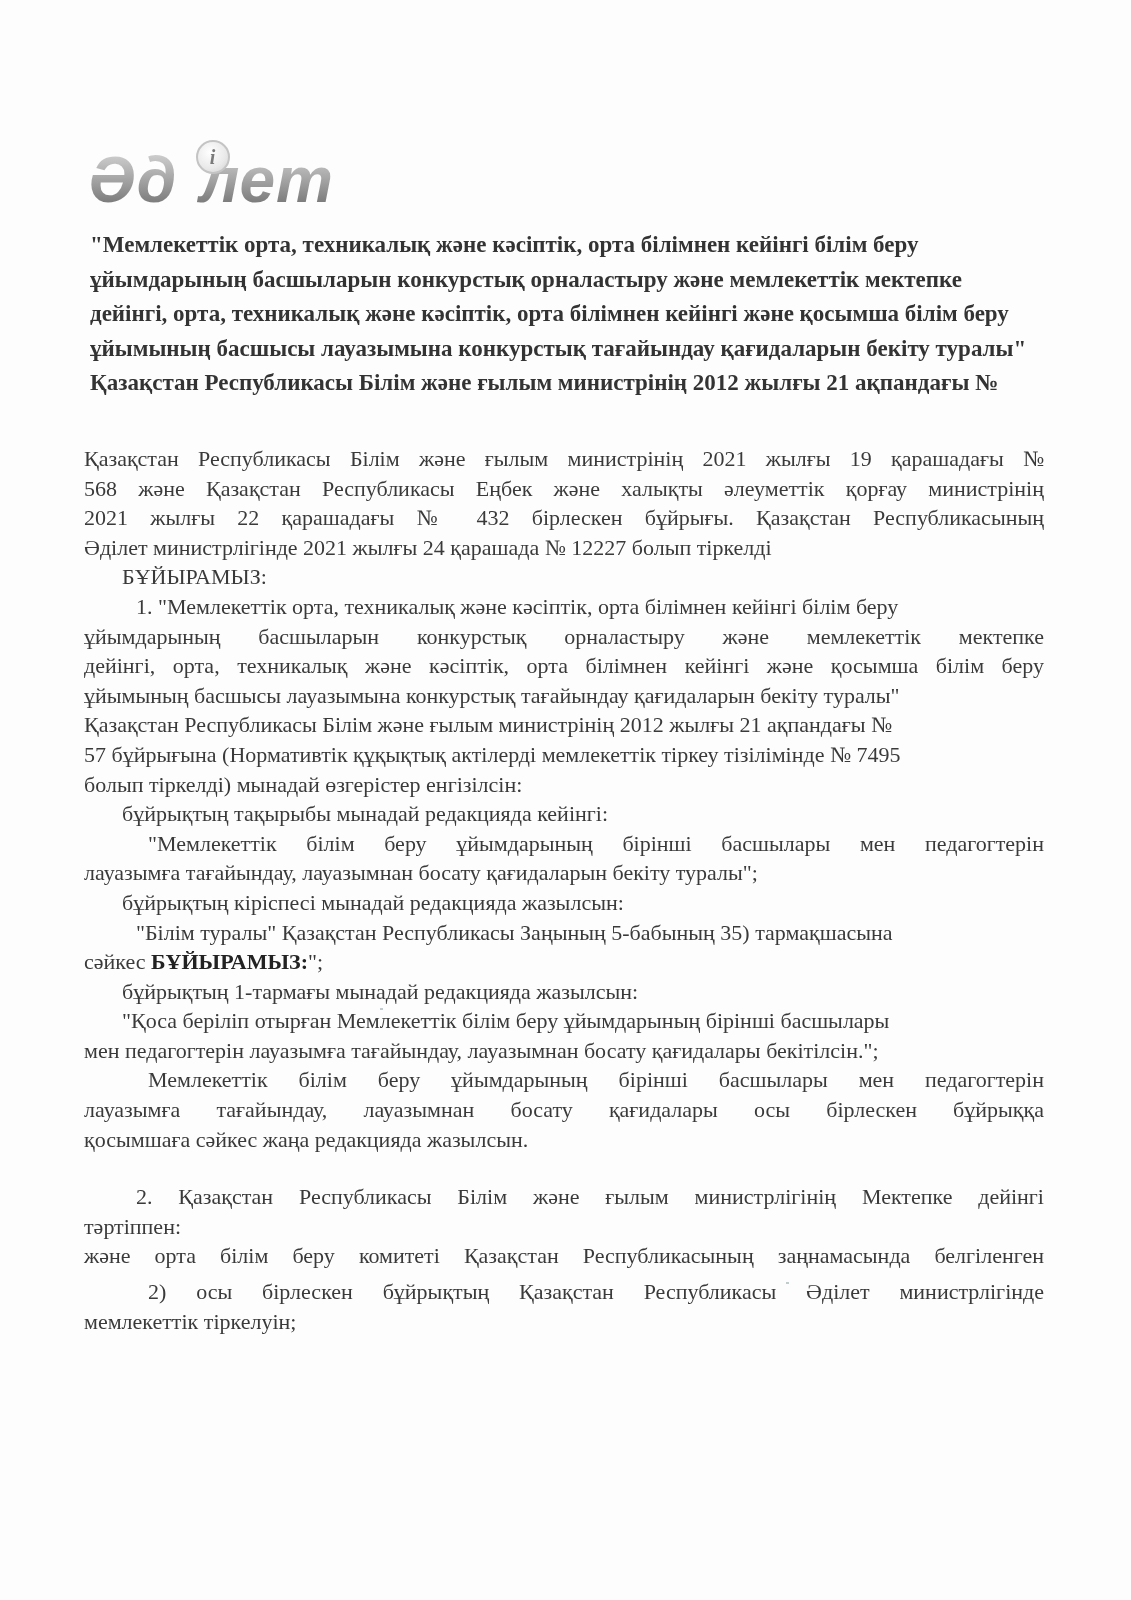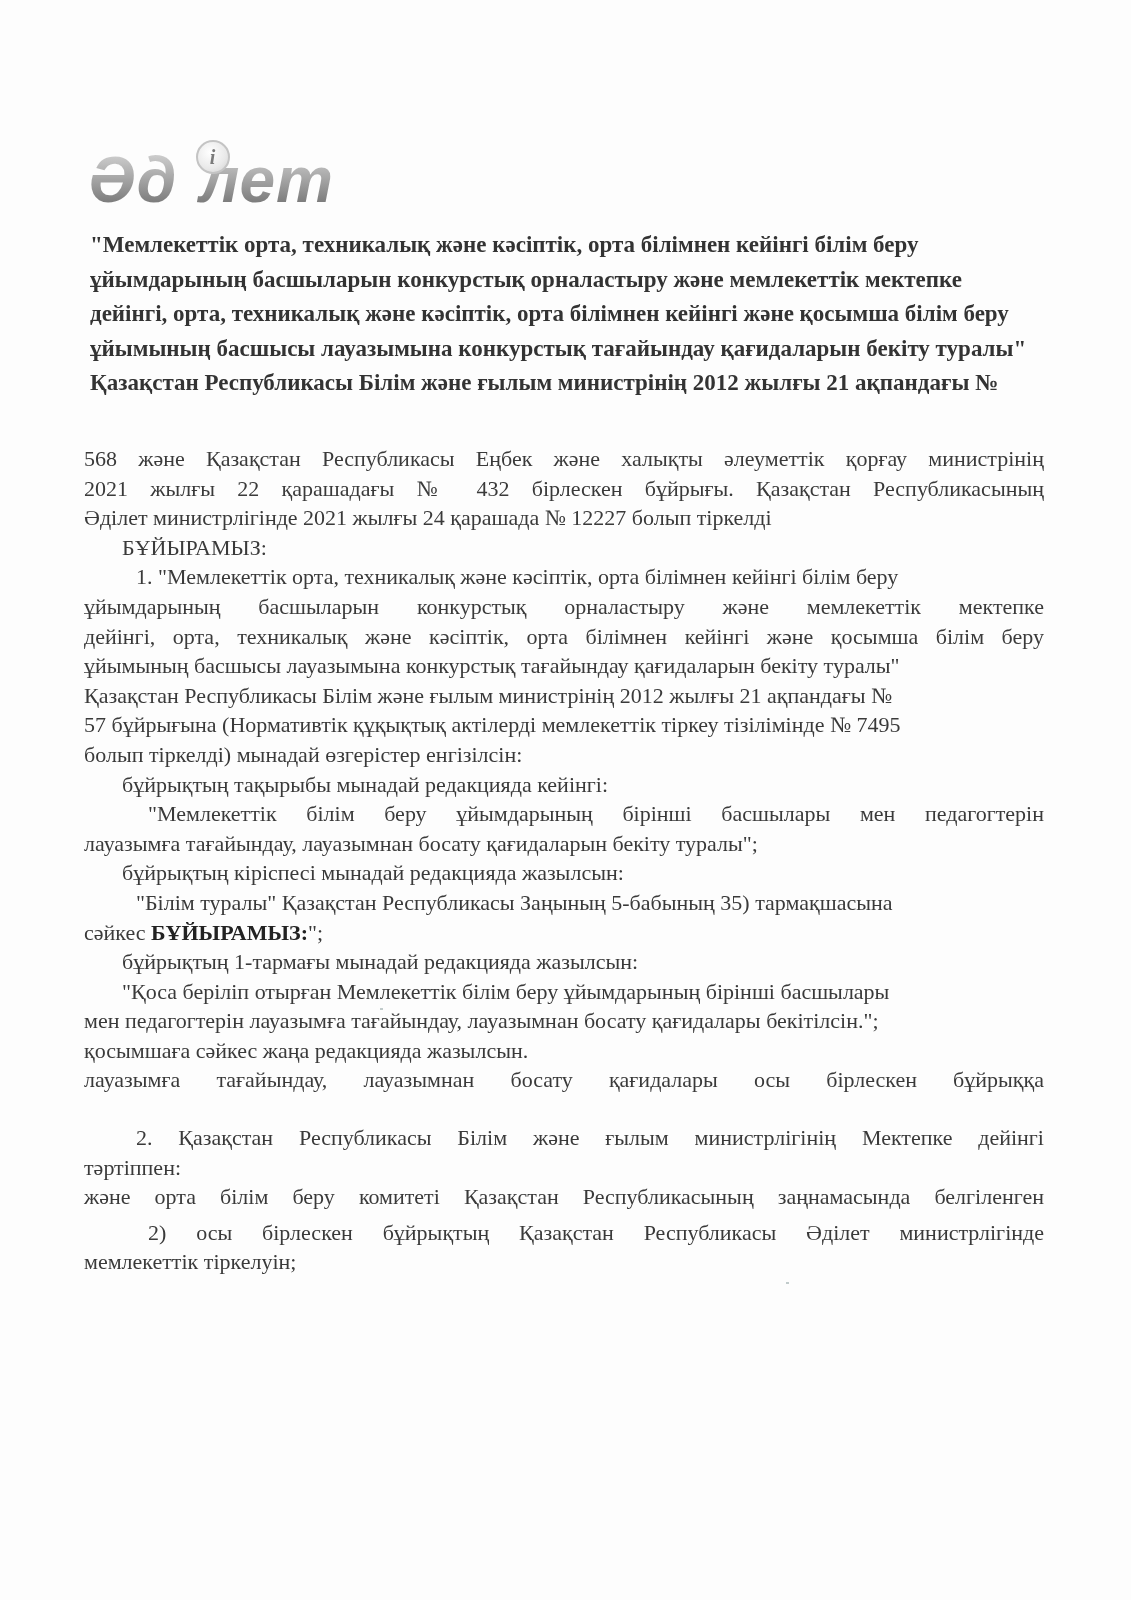--- a/index.html
+++ b/index.html
@@ -115,20 +115,21 @@
     <span class="tline">"Мемлекеттік орта, техникалық және кәсіптік, орта білімнен кейінгі білім беру</span>
     <span class="tline">ұйымдарының басшыларын конкурстық орналастыру және мемлекеттік мектепке</span>
     <span class="tline">дейінгі, орта, техникалық және кәсіптік, орта білімнен кейінгі және қосымша білім беру</span>
     <span class="tline">ұйымының басшысы лауазымына конкурстық тағайындау қағидаларын бекіту туралы"</span>
     <span class="tline">Қазақстан Республикасы Білім және ғылым министрінің 2012 жылғы 21 ақпандағы №</span>
   </h1>
 
   <div class="body">
 
     <p>
+      <span class="line justify">Қазақстан Республикасы Білім және ғылым министрінің 2021 жылғы 19 қарашадағы №</span>
       <span class="line justify">568 және Қазақстан Республикасы Еңбек және халықты әлеуметтік қорғау министрінің</span>
       <span class="line justify">2021 жылғы 22 қарашадағы № 432 бірлескен бұйрығы. Қазақстан Республикасының</span>
       <span class="line">Әділет министрлігінде 2021 жылғы 24 қарашада № 12227 болып тіркелді</span>
     </p>
     <p class="ind1">БҰЙЫРАМЫЗ:</p>
 
     <p>
       <span class="line ind2">1. "Мемлекеттік орта, техникалық және кәсіптік, орта білімнен кейінгі білім беру</span>
       <span class="line justify">ұйымдарының басшыларын конкурстық орналастыру және мемлекеттік мектепке</span>
       <span class="line justify">дейінгі, орта, техникалық және кәсіптік, орта білімнен кейінгі және қосымша білім беру</span>
@@ -150,22 +151,23 @@
       <span class="line"><span>сәйкес </span><b class="strong">БҰЙЫРАМЫЗ:</b><span>";</span></span>
     </p>
 
     <p class="ind1">бұйрықтың 1-тармағы мынадай редакцияда жазылсын:</p>
     <p>
       <span class="line ind1">"Қоса беріліп отырған Мемлекеттік білім беру ұйымдарының бірінші басшылары</span>
       <span class="line">мен педагогтерін лауазымға тағайындау, лауазымнан босату қағидалары бекітілсін.";</span>
     </p>
 
     <p>
+      <span class="line ind3 justify">Мемлекеттік білім беру ұйымдарының бірінші басшылары мен педагогтерін</span>
+      <span class="line justify">лауазымға тағайындау, лауазымнан босату   қағидалары осы бірлескен бұйрыққа</span>
       <span class="line">қосымшаға сәйкес жаңа редакцияда жазылсын.</span>
-      <span class="line justify">лауазымға тағайындау, лауазымнан босату   қағидалары осы бірлескен бұйрыққа</span>
     </p>
 
     <div class="gap"></div>
 
     <p>
       <span class="line ind2 justify">2. Қазақстан Республикасы Білім және ғылым министрлігінің Мектепке дейінгі</span>
       <span class="line">тәртіппен:</span>
       <span class="line justify">және орта білім беру комитеті Қазақстан Республикасының заңнамасында белгіленген</span>
     </p>
     <p style="margin-top:6px;">

